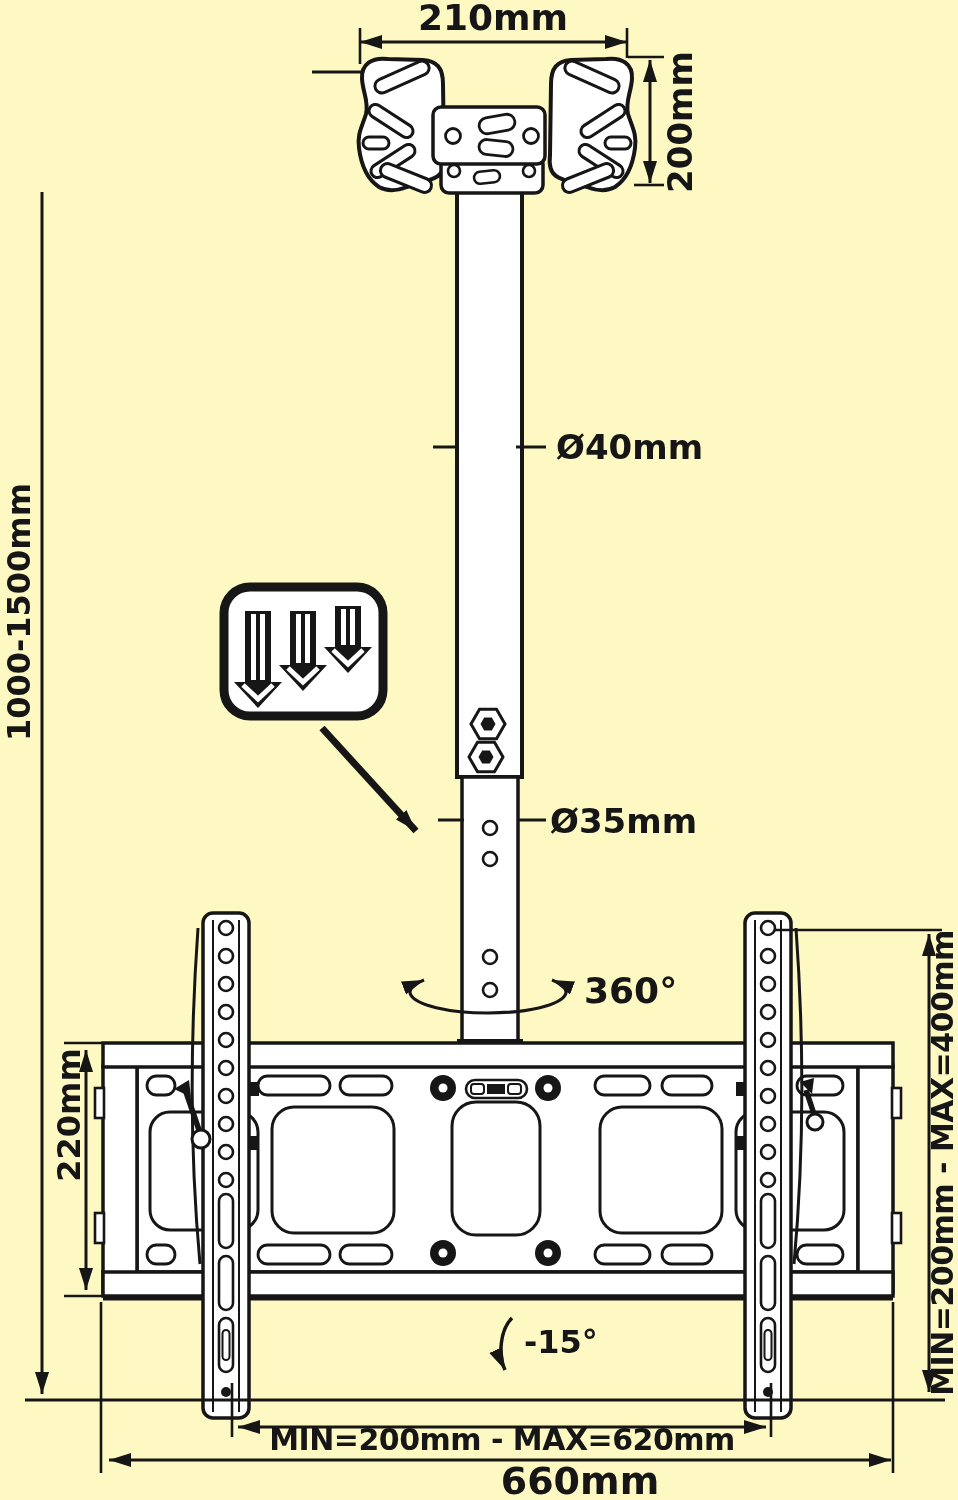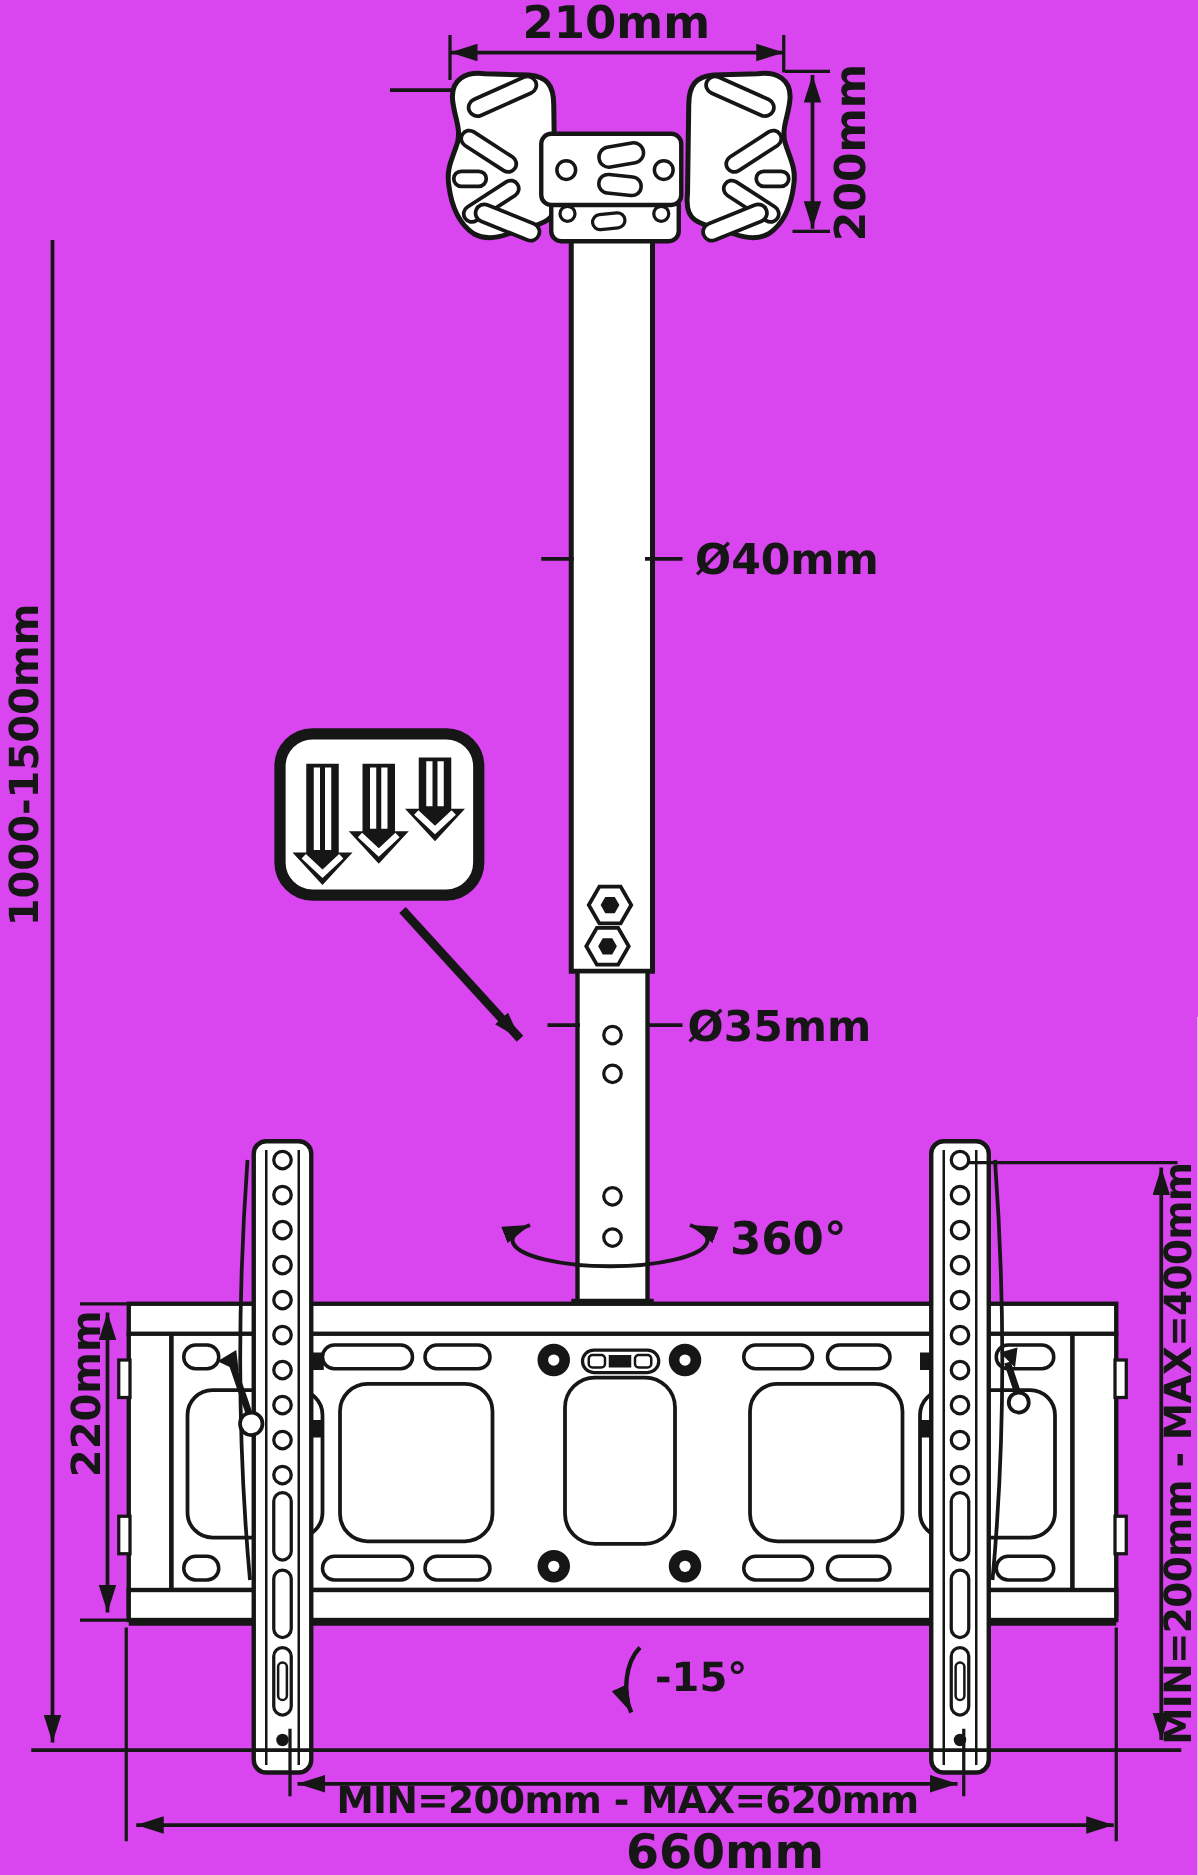--- a/index.html
+++ b/index.html
@@ -1,16 +1,16 @@
 <!DOCTYPE html>
 <html><head>
 <meta charset="utf-8">
 <style>
   html,body{margin:0;padding:0;background:#ffffff;}
-  .stage{position:relative;width:958px;height:1500px;background:#d946ef;overflow:hidden;}
+  .stage{position:relative;width:958px;height:1500px;background:#fef9c3;overflow:hidden;}
   svg{display:block;}
   text{font-family:"DejaVu Sans","Liberation Sans",sans-serif;font-weight:700;fill:#161616;}
   .t36{font-size:36px;} .t34{font-size:34px;} .t32{font-size:32px;}
   .t30{font-size:30px;letter-spacing:-0.5px;} .t38{font-size:38px;}
 </style>
 </head>
 <body>
 
 <div class="stage">
 <svg width="958" height="1500" viewBox="0 0 958 1500">

